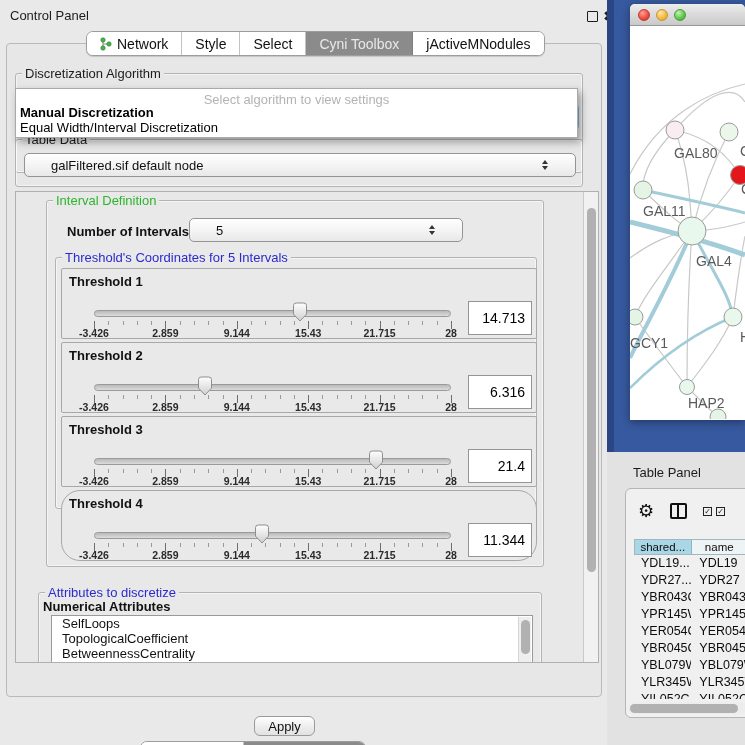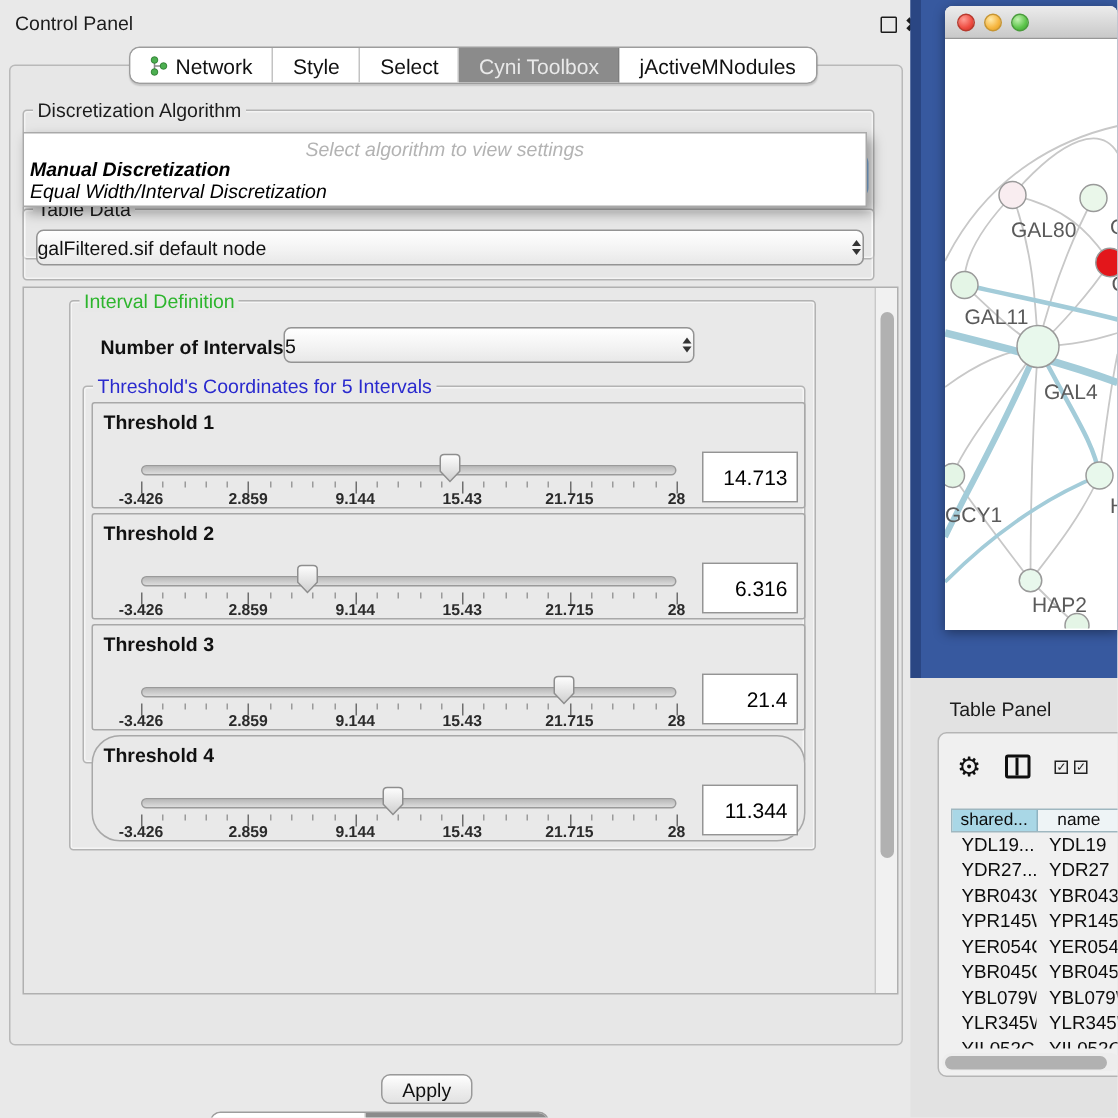--- a/index.html
+++ b/index.html
@@ -22,21 +22,21 @@
   .tab:last-child { border-right:none; }
   .tab.sel { background:#8b8b8b; color:#e9e9e9; border-right-color:#7e7e7e; }
 
   .outer-panel { position:absolute; left:6px; top:43px; width:596px; height:654px; border:1px solid #b9b9b9; border-radius:4px; background:#e7e7e7; }
 
   .group { position:absolute; border:1px solid #b3b3b3; border-radius:3px; box-shadow:inset 0 0 0 1px rgba(255,255,255,.55); }
   .group-label { position:absolute; top:-8px; left:6px; background:#e7e7e7; padding:0 3px; font-size:13px; color:#1c1c1c; white-space:nowrap; }
   .group-label.green { color:#2db52d; }
   .group-label.blue { color:#2a2ace; }
 
-  .combo { position:absolute; background:linear-gradient(#ffffff,#f2f2f2 60%,#e8e8e8); border:1px solid #949494; border-radius:5px; font-size:13px; color:#111; display:flex; align-items:center; padding:0 0; cursor:pointer; }
+  .combo { position:absolute; background:linear-gradient(#ffffff,#f2f2f2 60%,#e8e8e8); border:1px solid #949494; border-radius:5px; font-size:13px; color:#111; display:flex; align-items:center; padding:0 26px; cursor:pointer; }
   .combo .stepper { margin-left:auto; display:flex; flex-direction:column; align-items:center; gap:2px; padding-right:1px; }
   .arr-up { width:0; height:0; border-left:3.5px solid transparent; border-right:3.5px solid transparent; border-bottom:4.5px solid #333; }
   .arr-dn { width:0; height:0; border-left:3.5px solid transparent; border-right:3.5px solid transparent; border-top:4.5px solid #333; }
   .focus-ring { box-shadow:0 0 0 3px rgba(96,157,222,.75), inset 0 0 0 1px #5a92cf; border-color:#4a7fbd; }
 
   
   .popup { position:absolute; left:14px; top:87px; width:563px; height:50px; background:#fff; border:1px solid #a9a9a9; box-shadow:3px 4px 8px rgba(0,0,0,.35); z-index:6; }
   .popup-placeholder { text-align:center; font-size:13px; color:#b3b3b3; padding-top:3px; height:16px; }
   .popup-item { font-size:13px; color:#000; padding:1px 4px; height:15px; line-height:14px; cursor:pointer; }
   .popup-item.bold { font-weight:bold; }
@@ -138,21 +138,21 @@
     <div class="group" style="left:8px; top:29px; width:568px; height:100px;">
       <span class="group-label">Discretization Algorithm</span>
       <div class="combo focus-ring" style="left:8px; top:30px; width:552px; height:26px;">
         <span class="stepper">
             <i class="arr-up"></i>
             <i class="arr-dn"></i>
           </span>
       </div>
     </div>
 
-    <div class="popup" style="left:8px; top:44px;font-style:italic;">
+    <div class="popup" style="left:8px; top:44px;">
       <div class="popup-placeholder">Select algorithm to view settings</div>
       <div class="popup-item bold">Manual Discretization</div>
       <div class="popup-item">Equal Width/Interval Discretization</div>
     </div>
 
     <div class="group" style="left:8px; top:95px; width:568px; height:48px;">
       <span class="group-label">Table Data</span>
       <div class="combo" style="left:8px; top:13px; width:552px; height:24px;">
         <span>galFiltered.sif default node</span>
         <span class="stepper">
@@ -368,20 +368,34 @@
                       </linearGradient>
                     </defs>
                     <path d="M8 19 L1.5 12.2 L1.5 3.6 Q1.5 1 4.2 1 L11.8 1 Q14.5 1 14.5 3.6 L14.5 12.2 Z" fill="url(#tg)" stroke="#8e8e8e"></path>
                   </svg></div>
                 <div class="value-box">11.344</div>
               </div>
             </div>
         </div>
       </div>
 
+      <div class="group" style="left:22px; top:400px; width:504px; height:90px; background:#e9e9e9;">
+        <span class="group-label blue" style="background:#e8e8e8;">Attributes to discretize</span>
+        <span class="bold-label" style="left:4px; top:6px;">Numerical Attributes</span>
+        <div class="listbox" style="left:12px; top:22px; width:482px; height:58px;">
+          <div id="attr-items">
+              <div class="list-item">SelfLoops</div>
+              <div class="list-item">TopologicalCoefficient</div>
+              <div class="list-item">BetweennessCentrality</div>
+            </div>
+          <div class="list-vscroll">
+              <div class="thumb"></div>
+            </div>
+        </div>
+      </div>
 
       <div class="vscroll">
         <div class="thumb" style="top:16px; height:364px;"></div>
       </div>
     </div>
 
     <button class="apply-btn">Apply</button>
   </div>
 
   <div class="tabbar" id="bottom-tabs">

